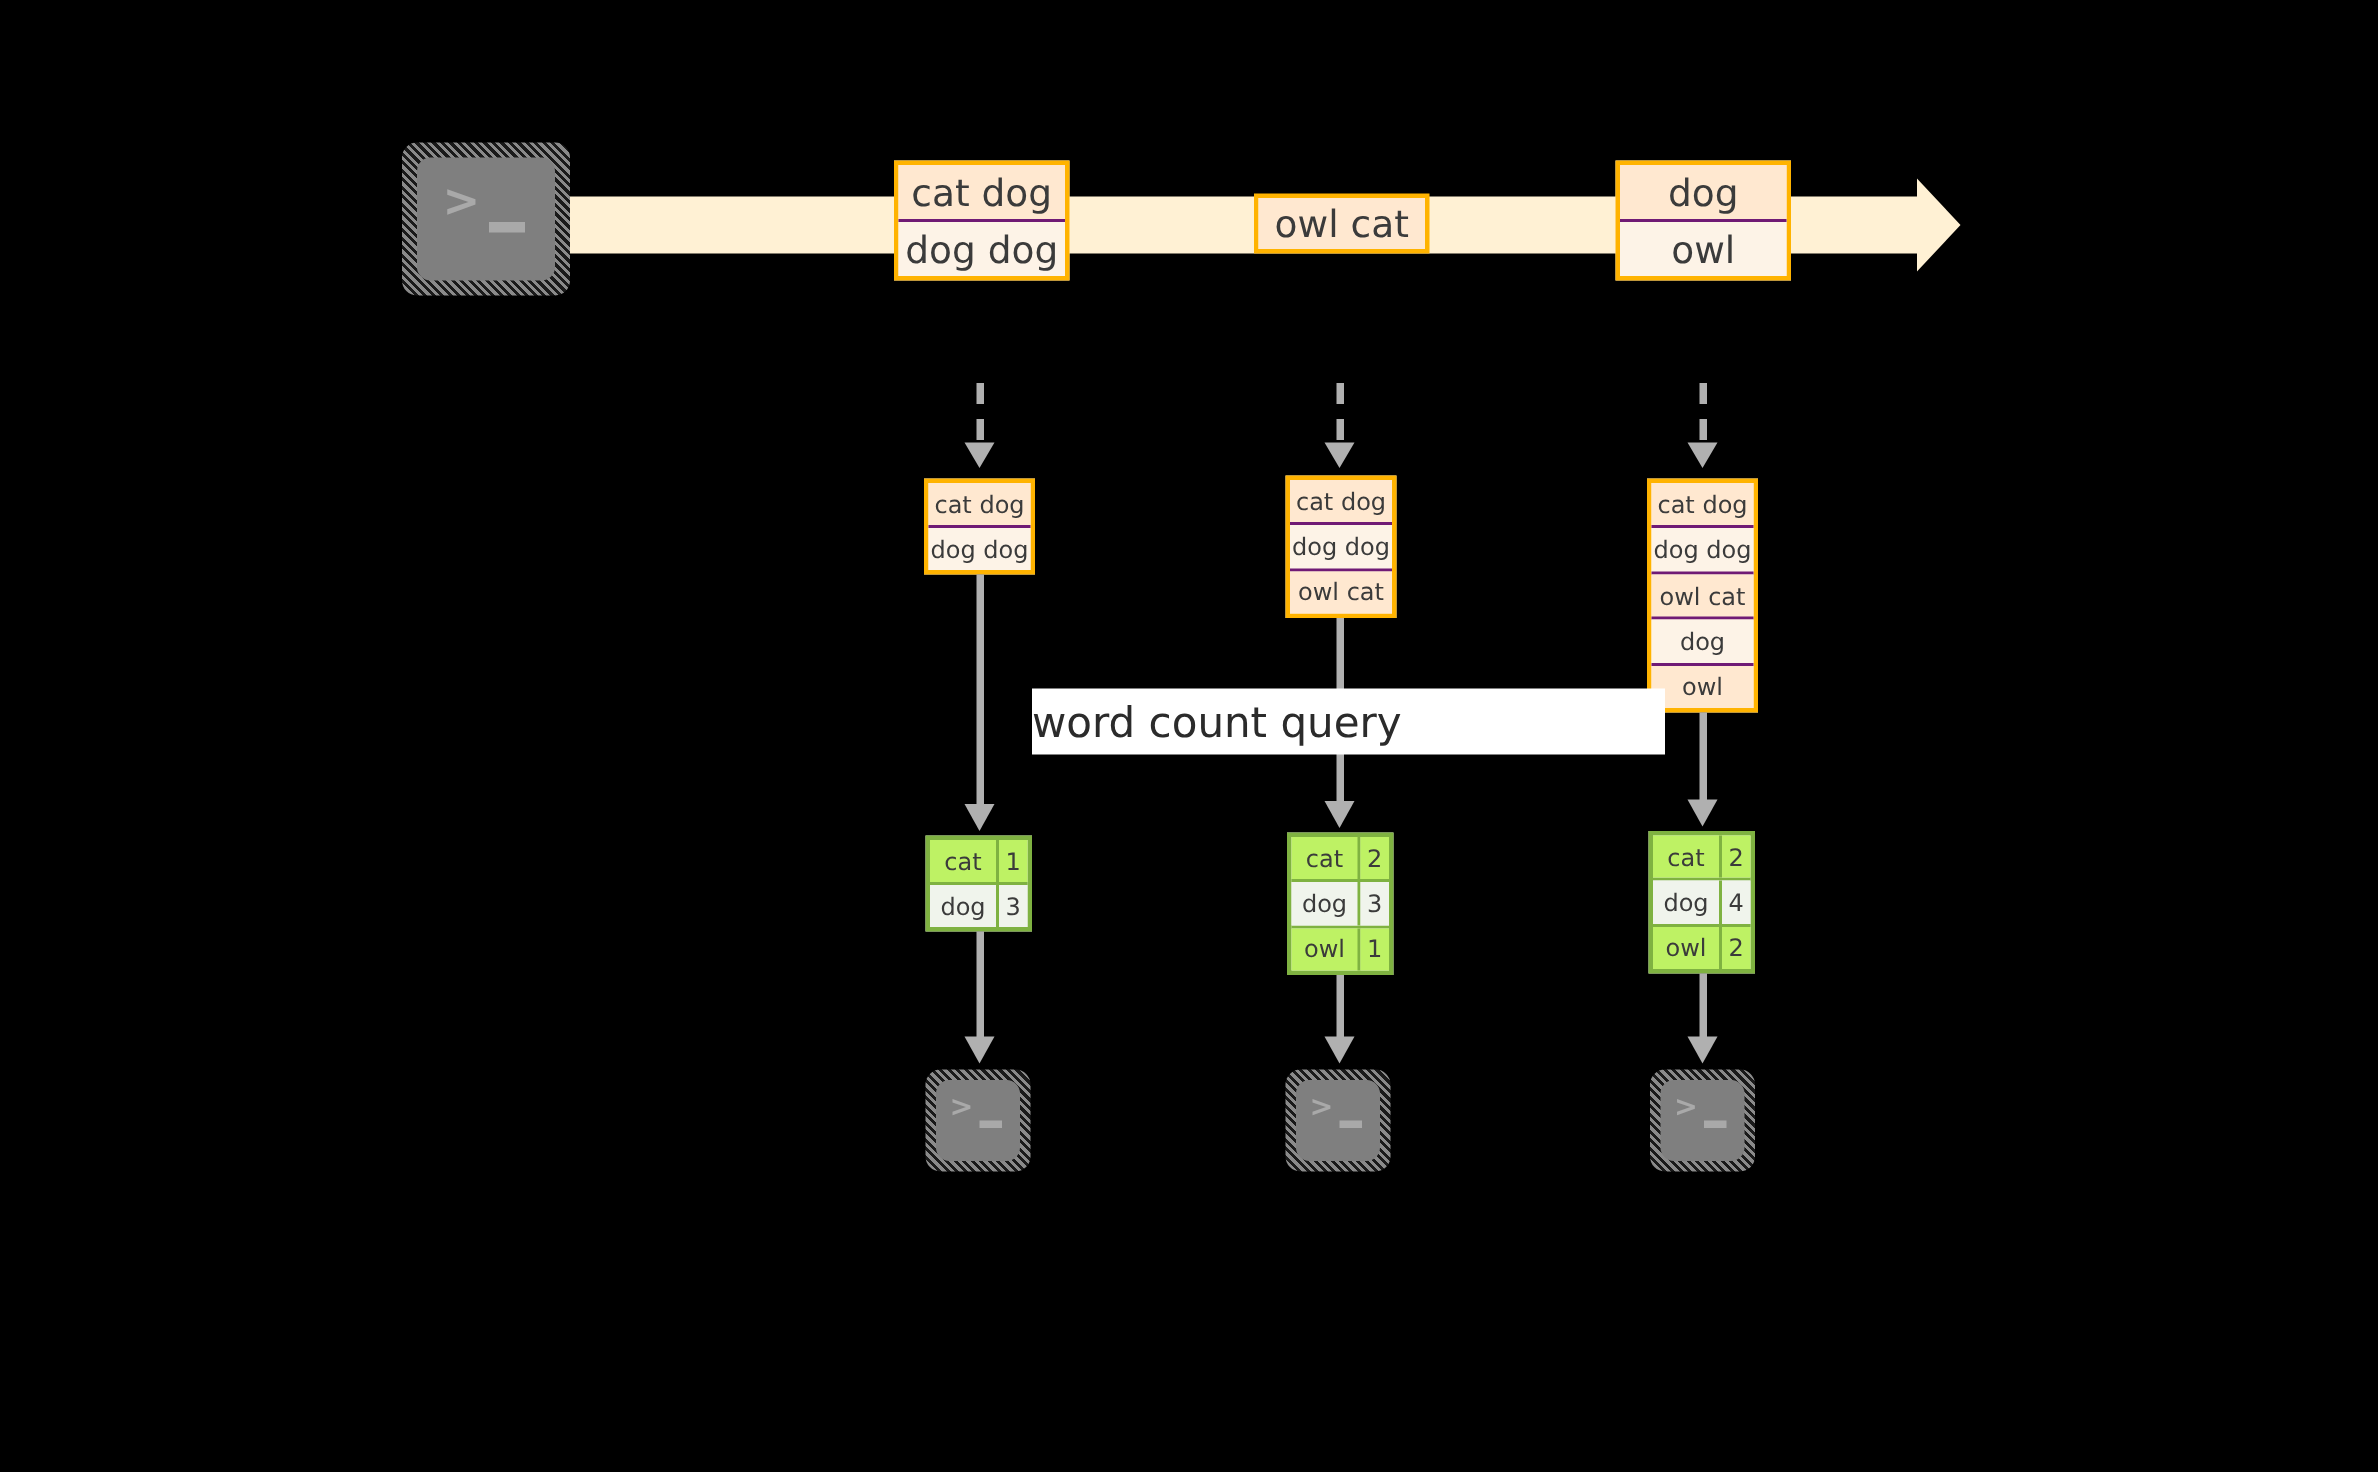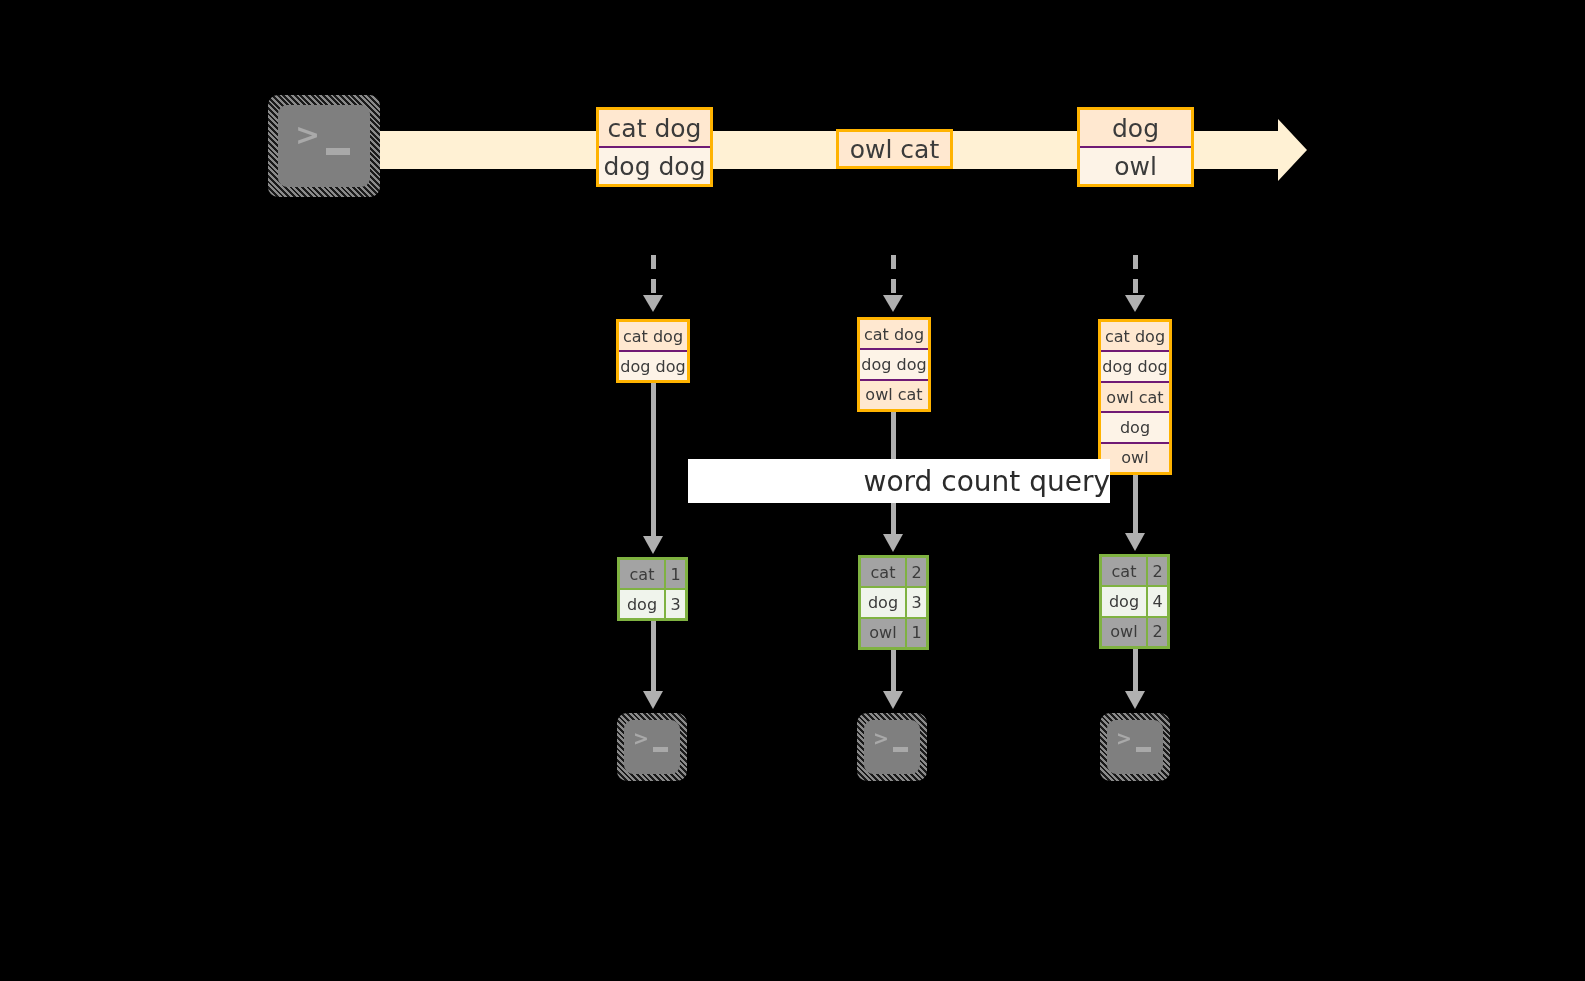--- a/index.html
+++ b/index.html
@@ -22,21 +22,21 @@
 
   .big .orow{font-size:25px;}
   .small .orow{font-size:16px;}
 
   
   .gtable{position:absolute;border:3px solid #7fb241;box-sizing:border-box;
           background:#f0f4ec;display:flex;flex-direction:column;}
   .grow{flex:1 1 auto;display:flex;border-bottom:2px solid #7fb241;box-sizing:border-box;}
   .grow:last-child{border-bottom:none;}
   .gword,.gnum{display:flex;align-items:center;justify-content:center;
-               font-size:16px;color:#3b3b3b;box-sizing:border-box;background:#a3a3a3;}
+               font-size:16px;color:#3b3b3b;box-sizing:border-box;background:#bef264;}
   .gword{flex:0 0 46px;border-right:2px solid #7fb241;}
   .gnum{flex:1 1 auto;}
   .grow:nth-child(even) .gword,.grow:nth-child(even) .gnum{background:#f0f4ec;}
 
   
   .term{position:absolute;box-sizing:border-box;}
   .term .hatch{position:absolute;inset:0;border-radius:10px;
     background:repeating-linear-gradient(45deg,#8a8a8a 0 2px,#1a1a1a 2px 4px);}
   .term .body{position:absolute;border-radius:9px;background:#7f7f7f;}
   .term .chev{position:absolute;color:#a9a9a9;font-weight:700;line-height:1;}
@@ -44,21 +44,21 @@
 
   
   .vline{position:absolute;background:#b0b0b0;width:5px;}
   .vdash{position:absolute;width:5px;
     background:repeating-linear-gradient(to bottom,#b0b0b0 0 14px,transparent 14px 24px);}
   .vhead{position:absolute;width:0;height:0;border-style:solid;
     border-color:#b0b0b0 transparent transparent transparent;}
 
   
   .qband{position:absolute;background:#ffffff;display:flex;align-items:center;
-         justify-content:flex-end;}
+         justify-content:flex-start;}
   .qband span{font-size:28px;color:#2b2b2b;white-space:nowrap;}
 </style>
 </head>
 <body>
 
 <div id="stage">
 
   <div class="stream-band" style="left:366px;top:131px;width:912px;height:38px;"></div>
   <div class="stream-head" style="left:1278px;top:119px;border-width:31px 0 31px 29px;"></div>
 

